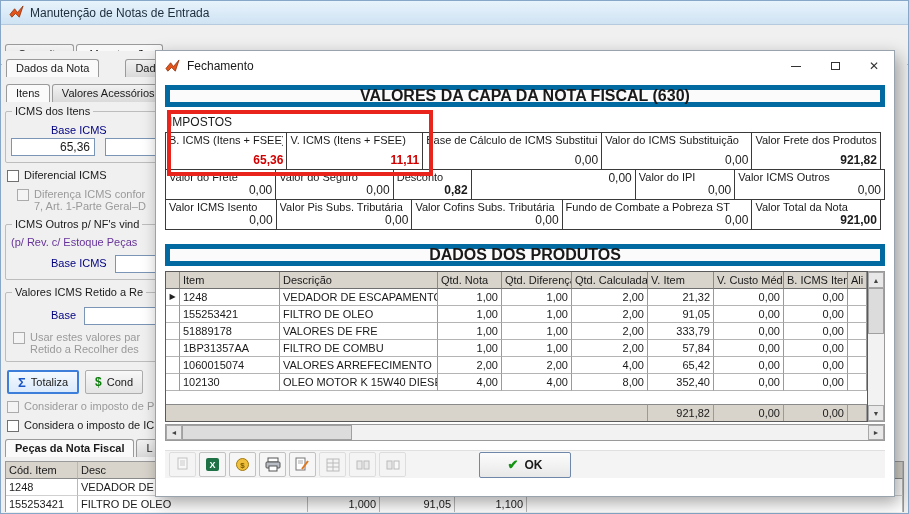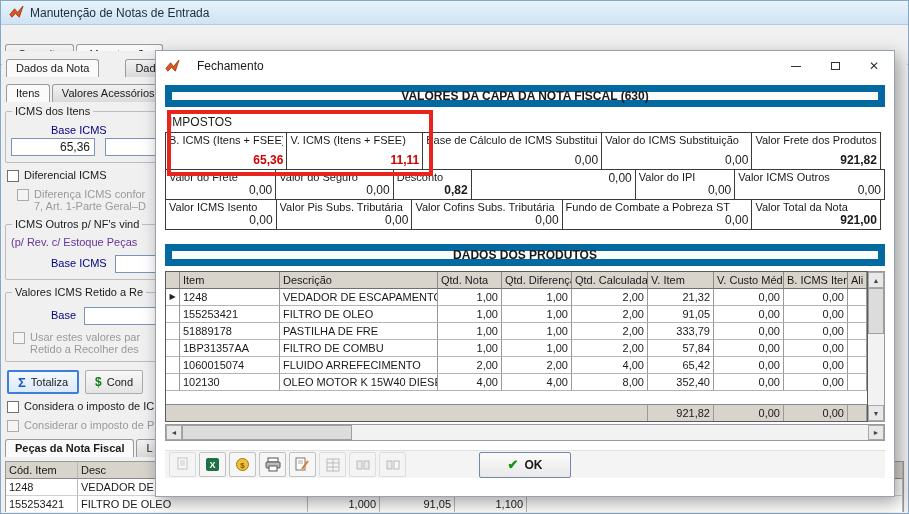--- a/index.html
+++ b/index.html
@@ -61,29 +61,29 @@
   .bgcell { border-right:1px solid #b8b8b8; border-bottom:1px solid #d0d0d0; padding:0 3px; overflow:hidden; white-space:nowrap; }
   .bghead .bgcell { background:#d8d4cc; border-bottom:1px solid #8a8a8a; }
   .num { text-align:right; }
 
   
   .dialog {
     position:absolute; left:155px; top:50px; width:740px; height:447px; z-index:100;
     background:#fff; border:1px solid #98a3ae; box-shadow:4px 6px 16px rgba(0,0,0,.35);
   }
   .dlg-title { height:30px; display:flex; align-items:center; gap:7px; padding:0 4px 0 9px; background:#fff; font-size:12px; }
-  .dlg-title .ttl { flex:1;margin-left:10px; }
+  .dlg-title .ttl { flex:1; }
   .winbtn { width:32px; height:22px; display:flex; align-items:center; justify-content:center; color:#333; }
   .minbar { width:10px; height:1px; background:#333; display:inline-block; }
   .maxbox { width:9px; height:8px; border:1px solid #333; display:inline-block; }
   .dlg-body { position:absolute; top:30px; left:0; right:0; bottom:0; padding:4px 9px; background:#fff; }
 
   .hdr-bar {
-    height:22px; border:7px solid #0369a1; display:flex; align-items:center; justify-content:center;
-    font-weight:bold; font-size:12px; background:#fbfbfb;
+    height:22px; border:5px solid #0369a1; display:flex; align-items:center; justify-content:center;
+    font-weight:bold; font-size:16px; background:#fbfbfb;
   }
   .impostos-wrap { position:relative; margin-top:6px; }
   .impostos-label { font-weight:normal; font-size:12px; padding:2px 0 3px 4px; }
   .frow { display:flex; }
   .frow + .frow { margin-top:-1px; }
   .fcell { border:1px solid #3a3a3a; margin-left:-1px; padding:1px 3px 2px 3px; display:flex; flex-direction:column; justify-content:space-between; background:#fff; }
   .fcell:first-child { margin-left:0; }
   .r1 .fcell { height:38px; }
   .r2 .fcell, .r3 .fcell { height:31px; }
   .flabel { font-size:11px; white-space:nowrap; overflow:hidden; }
@@ -211,26 +211,26 @@
             <span class="sigma">Σ</span>
             <span>Totaliza</span>
           </div>
           <div class="pbtn">
             <span class="dollar">$</span>
             <span>Cond</span>
           </div>
         </div>
 
         <div class="cbrow">
+          <span class="cbbox disabled"></span>
+          <span class="lblgray">Considerar o imposto de P</span>
+        </div>
+        <div class="cbrow">
           <span class="cbbox"></span>
           <span>Considera o imposto de IC</span>
-        </div>
-        <div class="cbrow">
-          <span class="cbbox disabled"></span>
-          <span class="lblgray">Considerar o imposto de P</span>
         </div>
 
       </div>
 
       <div class="btabs pecas-tabs">
         <div class="btab active">Peças da Nota Fiscal</div>
         <div class="btab">L</div>
       </div>
 
       <div class="bottom-grid">
@@ -401,21 +401,21 @@
             <div class="gcell num">2,00</div>
             <div class="gcell num">91,05</div>
             <div class="gcell num">0,00</div>
             <div class="gcell num">0,00</div>
             <div class="gcell"></div>
           </div>
 
           <div class="grow">
             <div class="gcell marker"></div>
             <div class="gcell">51889178</div>
-            <div class="gcell">PASTILHA DE FRE</div>
+            <div class="gcell">VALORES DE FRE</div>
             <div class="gcell num">1,00</div>
             <div class="gcell num">1,00</div>
             <div class="gcell num">2,00</div>
             <div class="gcell num">333,79</div>
             <div class="gcell num">0,00</div>
             <div class="gcell num">0,00</div>
             <div class="gcell"></div>
           </div>
 
           <div class="grow">
@@ -427,21 +427,21 @@
             <div class="gcell num">2,00</div>
             <div class="gcell num">57,84</div>
             <div class="gcell num">0,00</div>
             <div class="gcell num">0,00</div>
             <div class="gcell"></div>
           </div>
 
           <div class="grow">
             <div class="gcell marker"></div>
             <div class="gcell">1060015074</div>
-            <div class="gcell">FLUIDO ARREFECIMENTO</div>
+            <div class="gcell">VALORES ARREFECIMENTO</div>
             <div class="gcell num">2,00</div>
             <div class="gcell num">2,00</div>
             <div class="gcell num">4,00</div>
             <div class="gcell num">65,42</div>
             <div class="gcell num">0,00</div>
             <div class="gcell num">0,00</div>
             <div class="gcell"></div>
           </div>
 
           <div class="grow">

